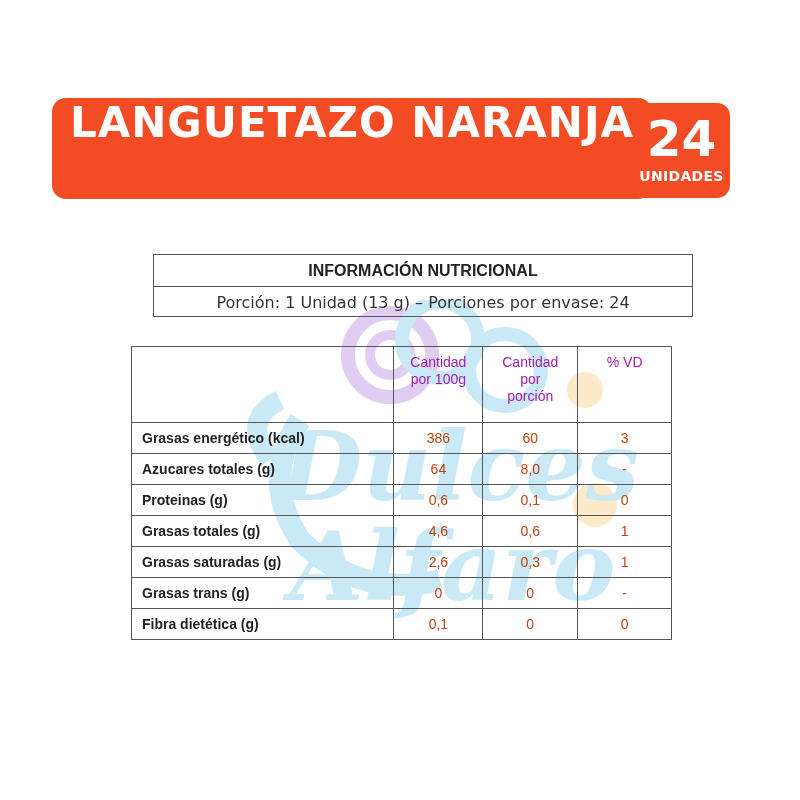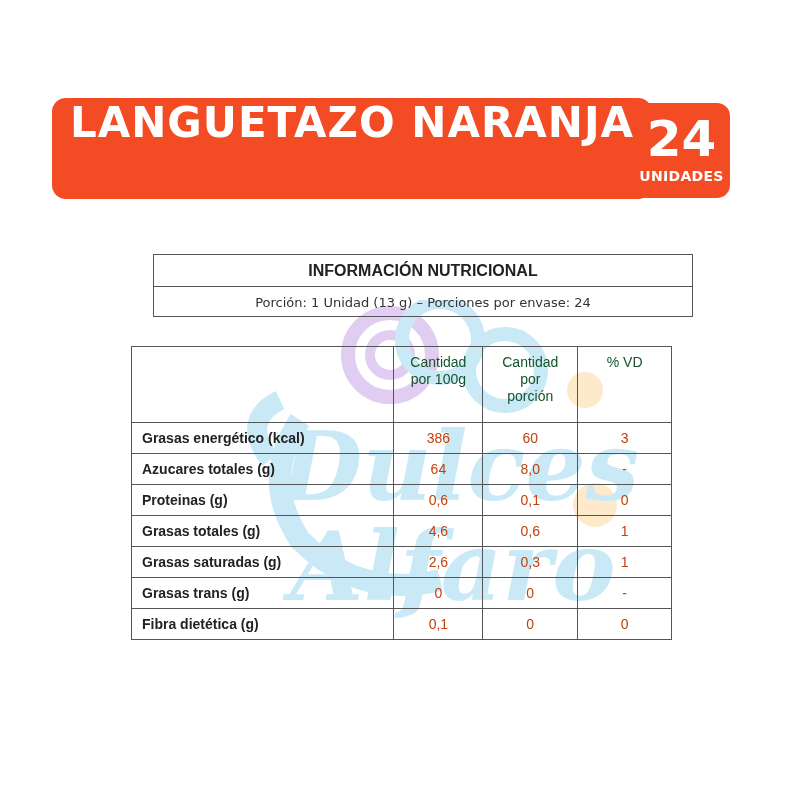--- a/index.html
+++ b/index.html
@@ -31,32 +31,32 @@
     position: absolute; left: 145px; top: 254px; width: 540px; height: 63px;
     border: 1.5px solid #555; box-sizing: border-box; background: rgba(255,255,255,0.0); margin-left: 8px;
   }
   .info-title {
     height: 32px; border-bottom: 1.5px solid #555; box-sizing: border-box;
     display: flex; align-items: center; justify-content: center;
     font-weight: bold; font-size: 16px; color: #222;
   }
   .info-portion {
     height: 30px; display: flex; align-items: center; justify-content: center;
-    font-family: "DejaVu Sans", sans-serif; font-size: 13px; color: #333;
+    font-family: "DejaVu Sans", sans-serif; font-size: 16px; color: #333;
   }
 
   table.nutri {
     position: absolute; left: 131px; top: 346px; width: 541px;
     border-collapse: collapse; font-size: 14px;
   }
   table.nutri td, table.nutri th {
     border: 1.5px solid #555; padding: 0; box-sizing: border-box;
   }
   table.nutri th {
-    height: 76px; vertical-align: top; font-weight: normal; color: #14532d;
+    height: 76px; vertical-align: top; font-weight: normal; color: #a21caf;
     font-size: 14px; line-height: 17px; padding-top: 7px; text-align: center;
   }
   table.nutri td { height: 31px; text-align: center; color: #c2410c; }
   table.nutri td.label { text-align: left; padding-left: 10px; font-weight: bold; color: #222; }
   col.c1 { width: 263px; } col.c2 { width: 89px; } col.c3 { width: 95px; } col.c4 { width: 94px; }
 </style>
 </head>
 <body>
 
 <div class="banner">

